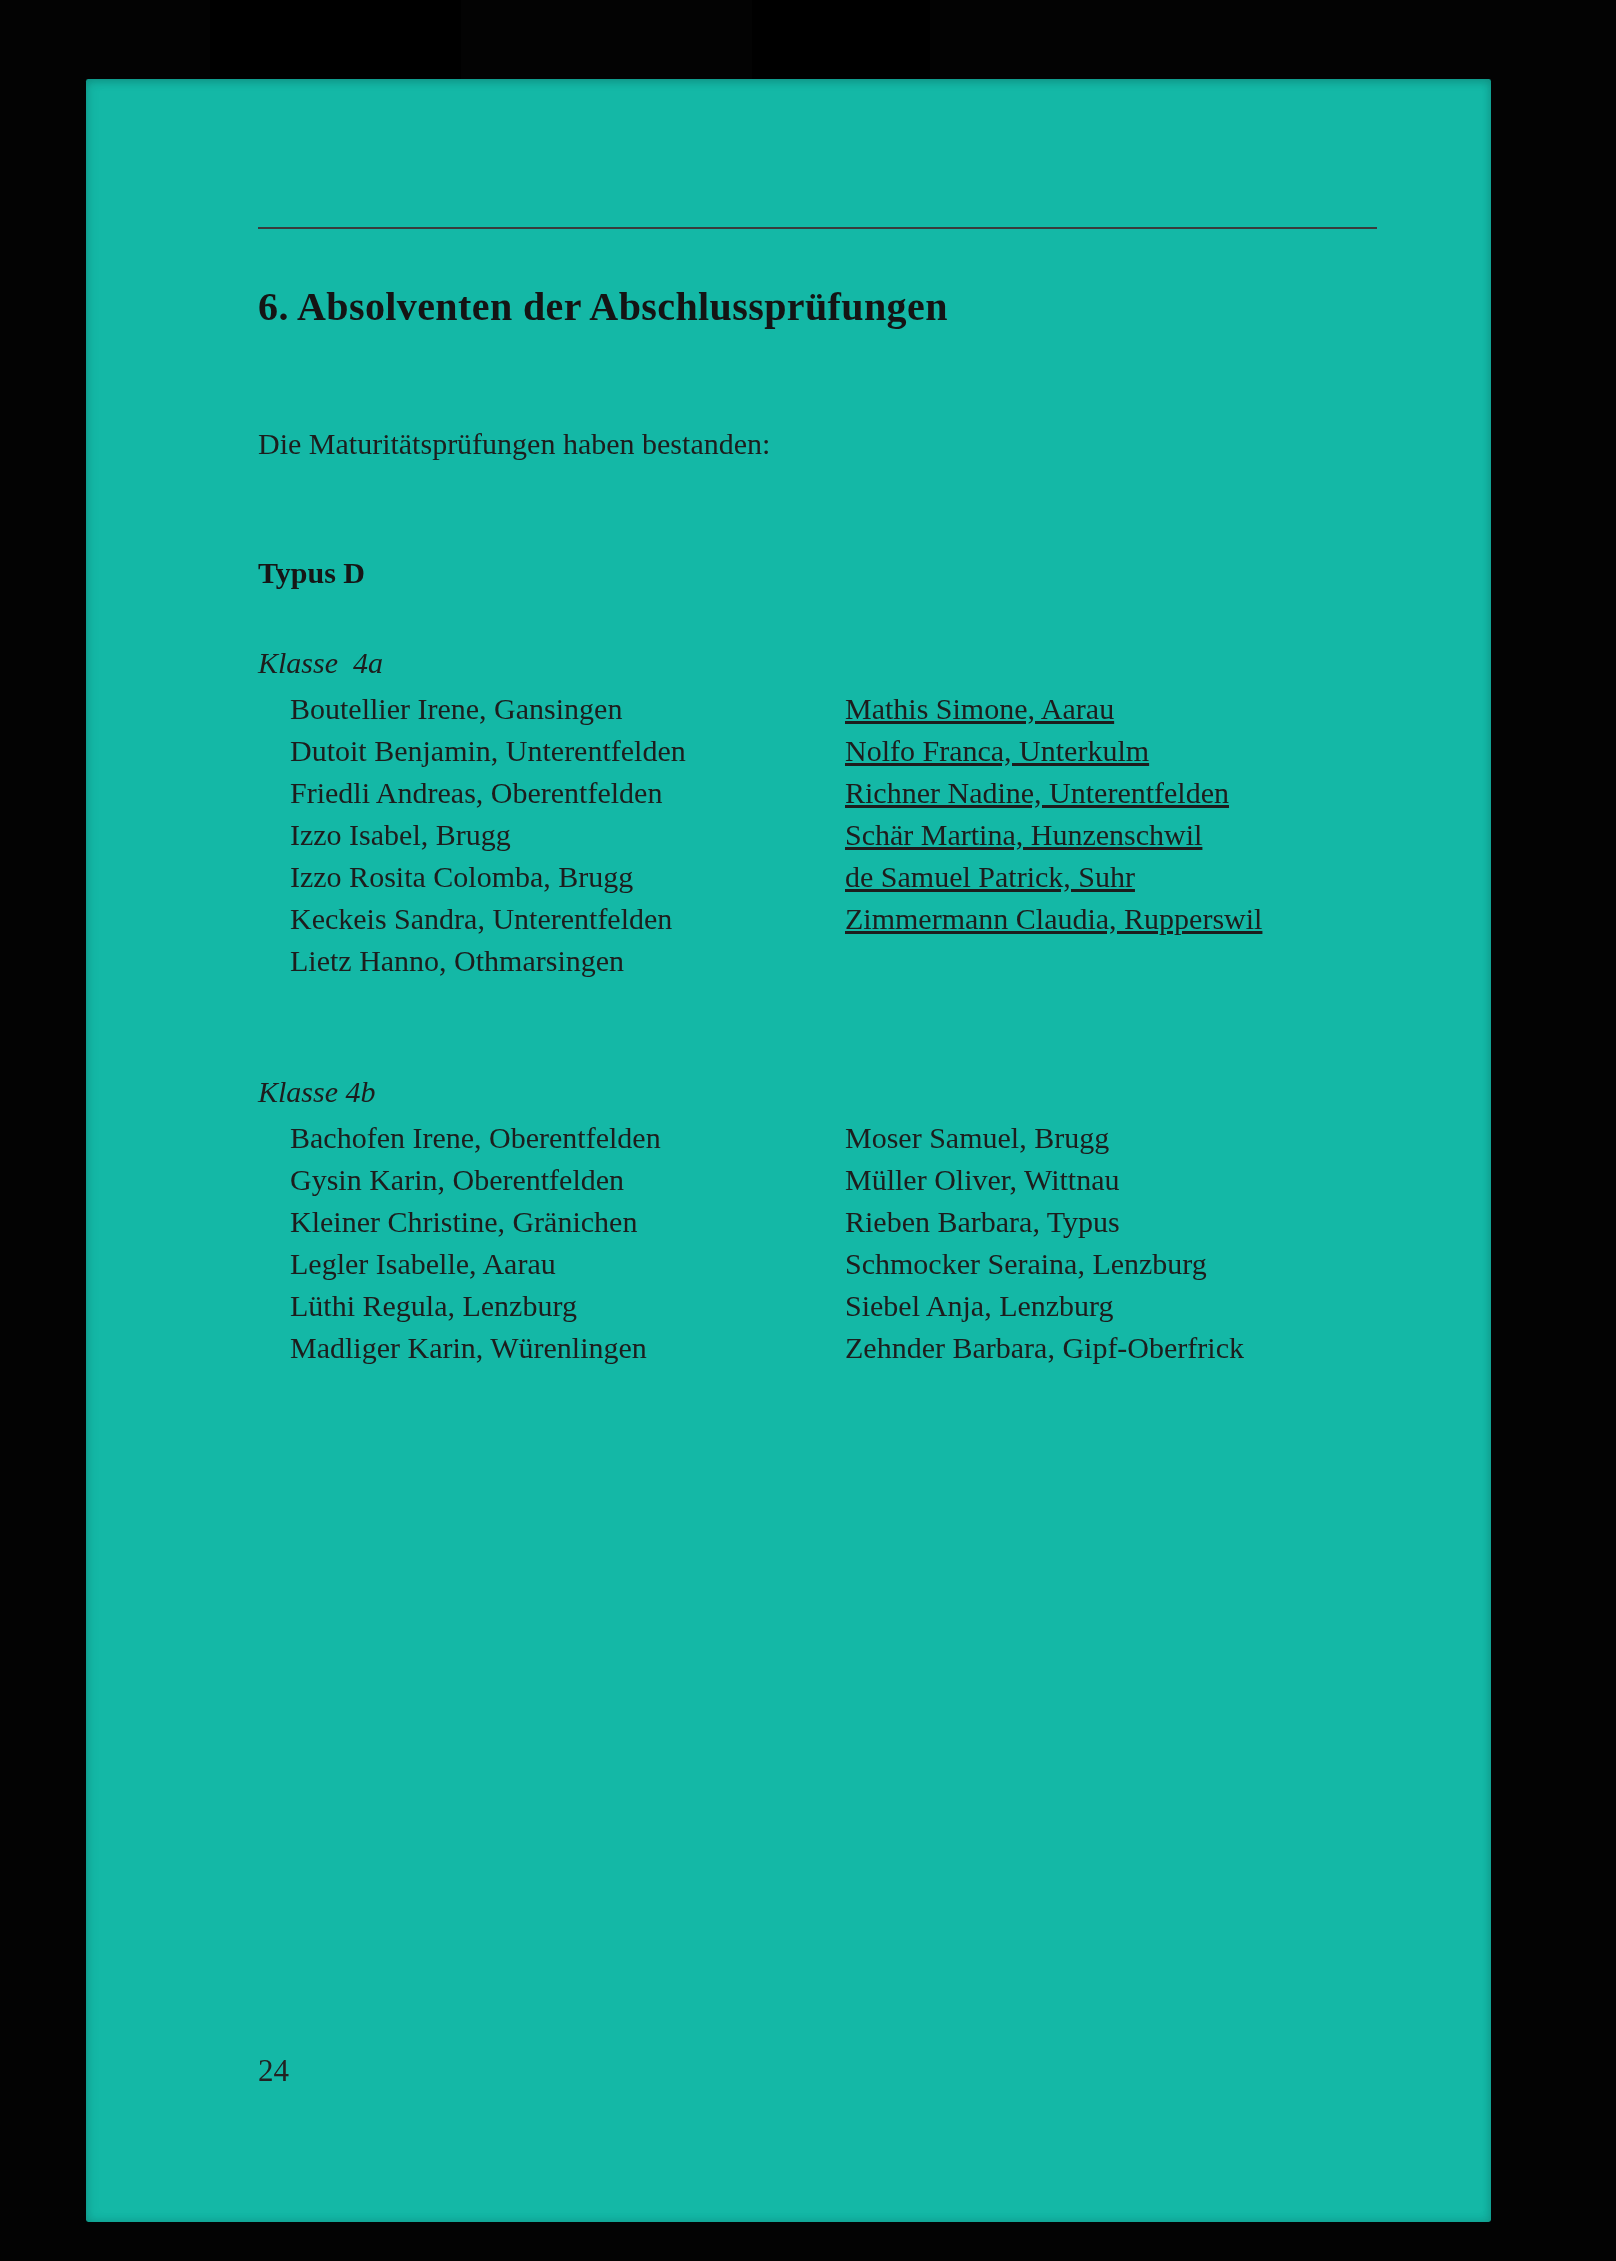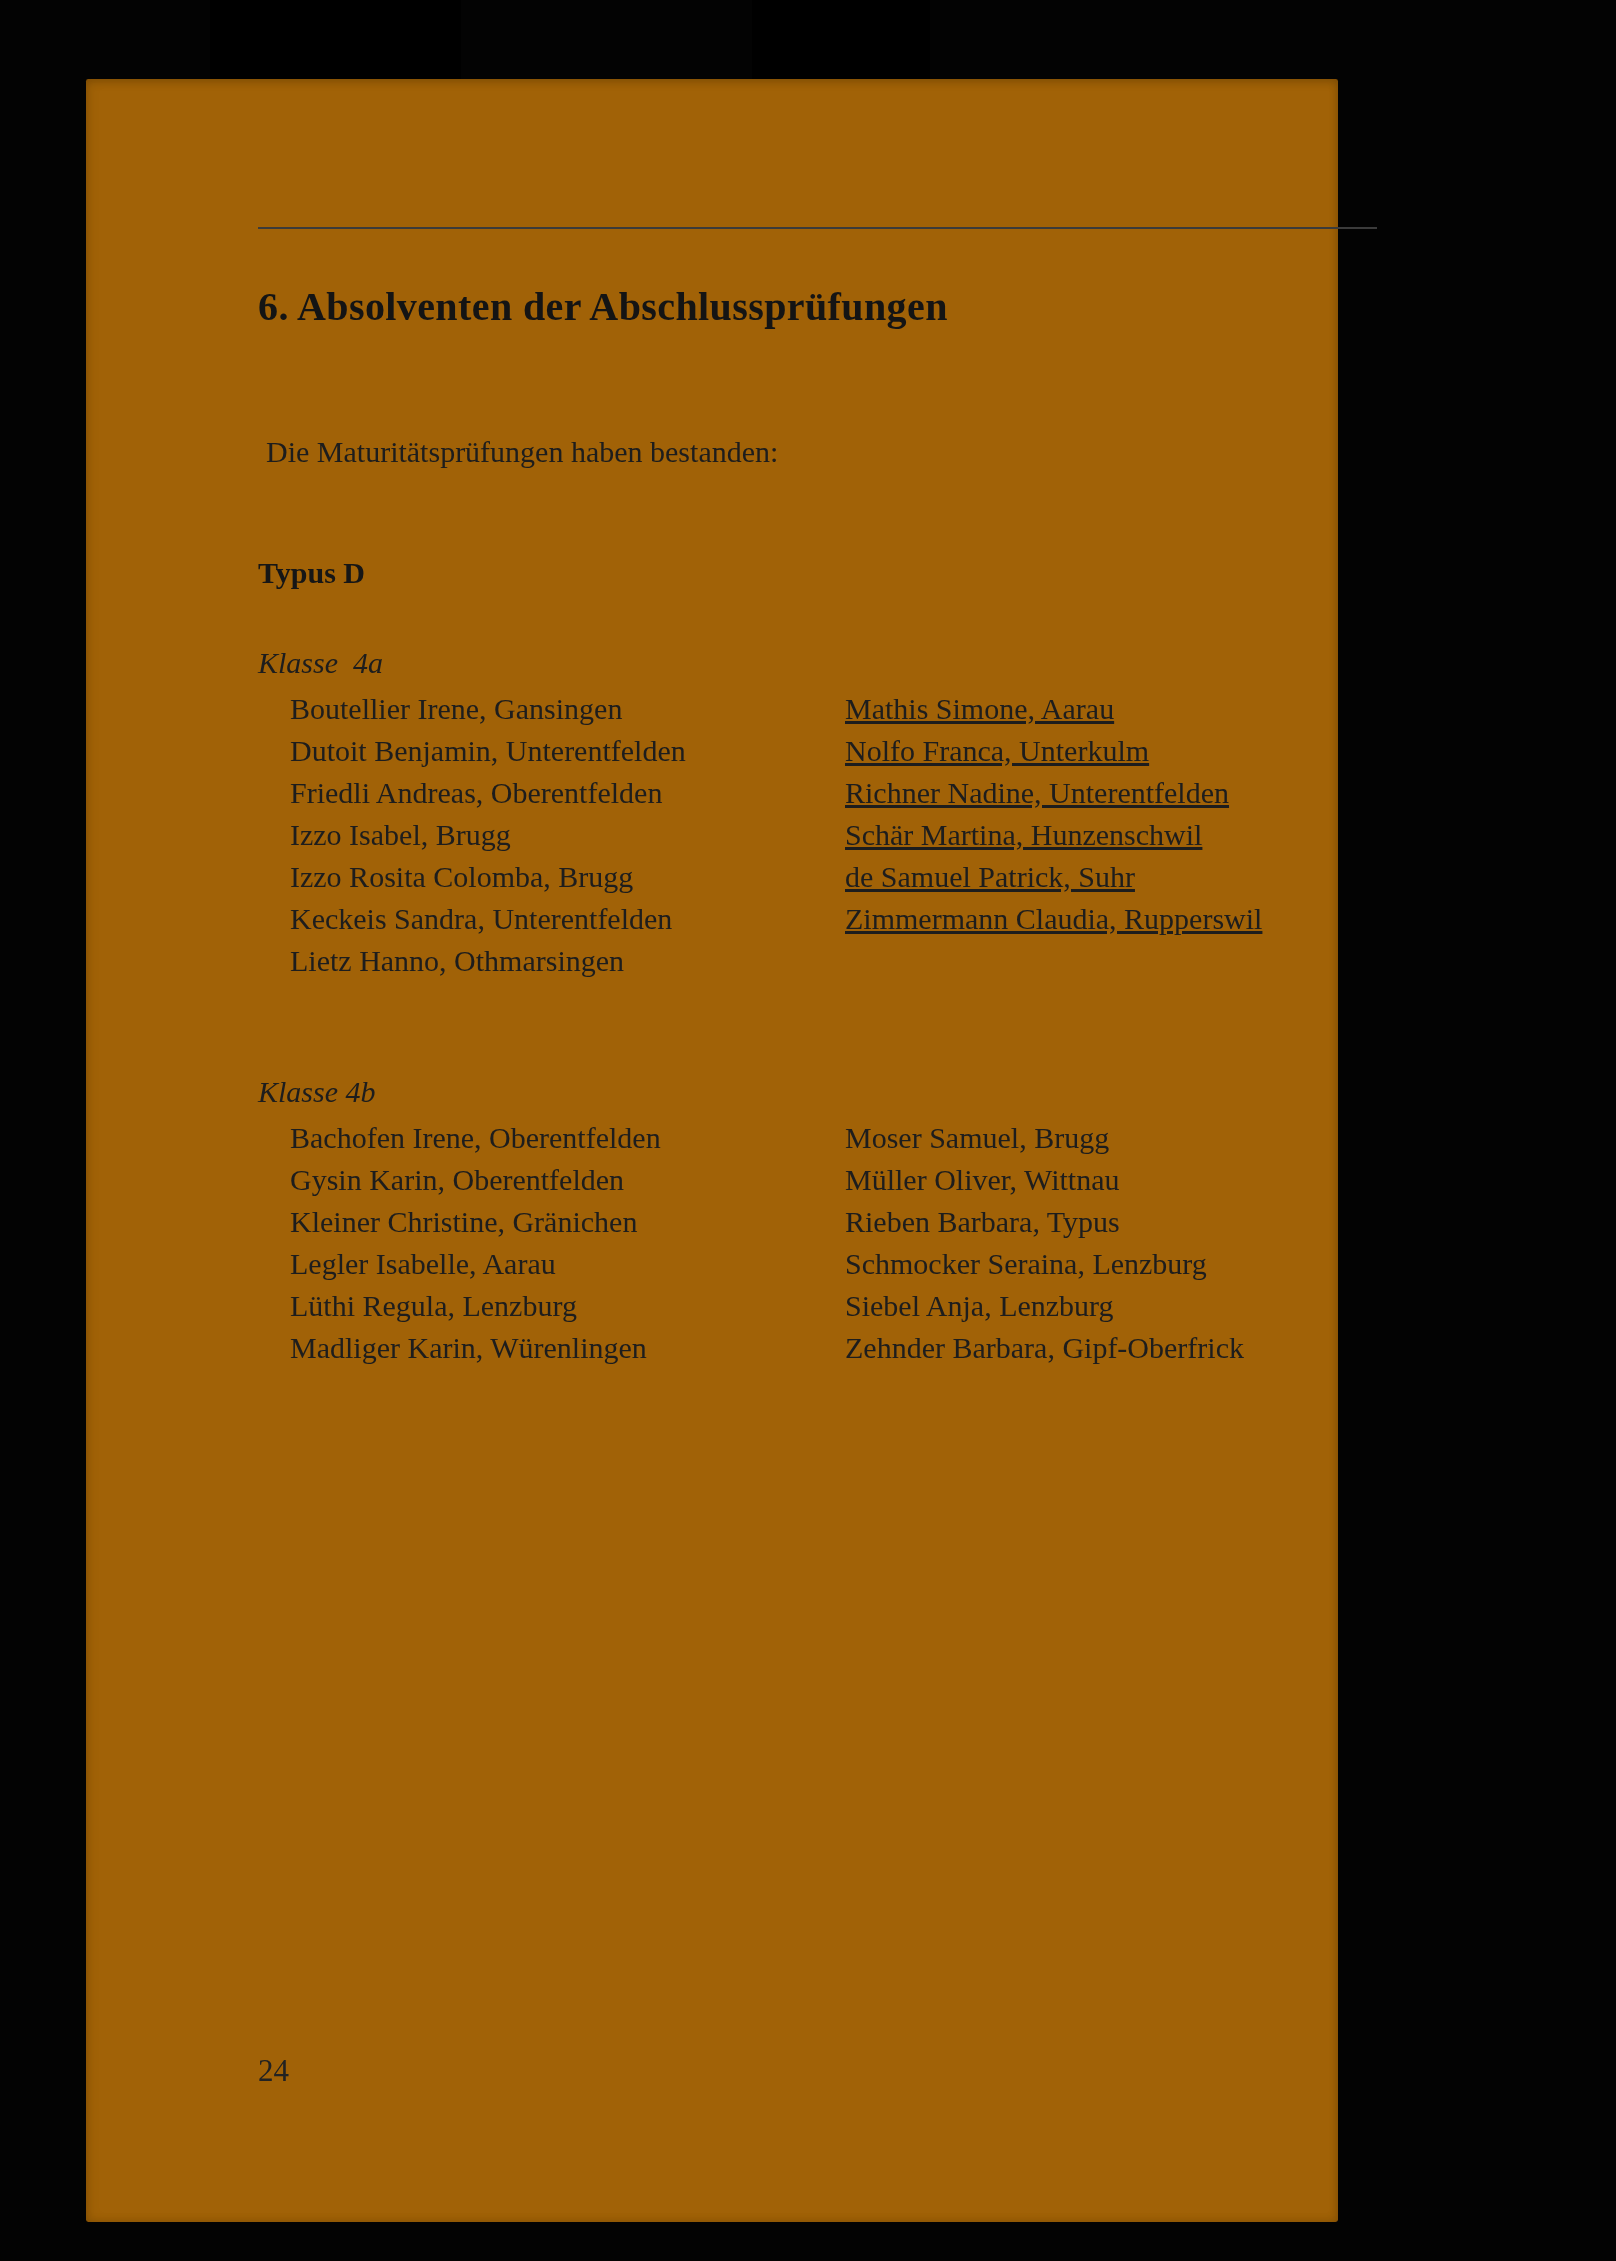--- a/index.html
+++ b/index.html
@@ -22,23 +22,23 @@
   .scan-band {
     position: absolute;
     top: 0;
     height: 81px;
     background: #000;
   }
   .page {
     position: absolute;
     left: 86px;
     top: 79px;
-    width: 1252px;
+    width: 1405px;
     height: 2143px;
-    background: #a16207;
+    background: #14b8a6;
     border-radius: 2.4px;
     box-shadow:
       inset 0 3.2px 8px rgba(0,0,0,0.16),
       inset 4px 0 13px rgba(0,0,0,0.05),
       inset -2.4px -2.4px 8px rgba(0,0,0,0.06);
   }
   .rule {
     position: absolute;
     left: 172px;
     top: 148px;
@@ -58,21 +58,21 @@
     letter-spacing: 0.4px;
   }
   .body-text {
     font-size: 30px;
     color: #1d1d1d;
   }
   .intro {
     position: absolute;
     left: 172px;
     top: 348px;
-    margin: 8px;
+    margin: 0;
   }
   .typus {
     position: absolute;
     left: 172px;
     top: 477px;
     font-weight: bold;
     color: #161616;
   }
   .klasse {
     position: absolute;

